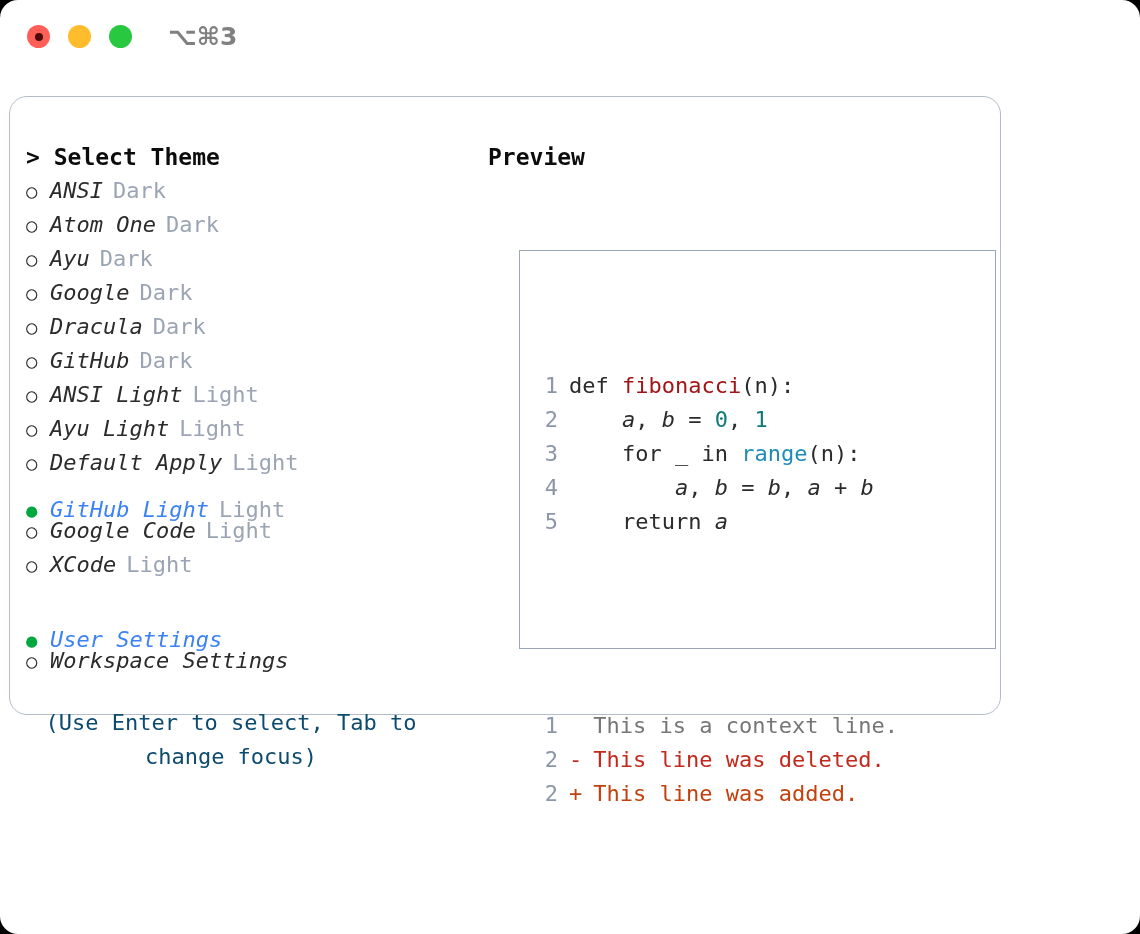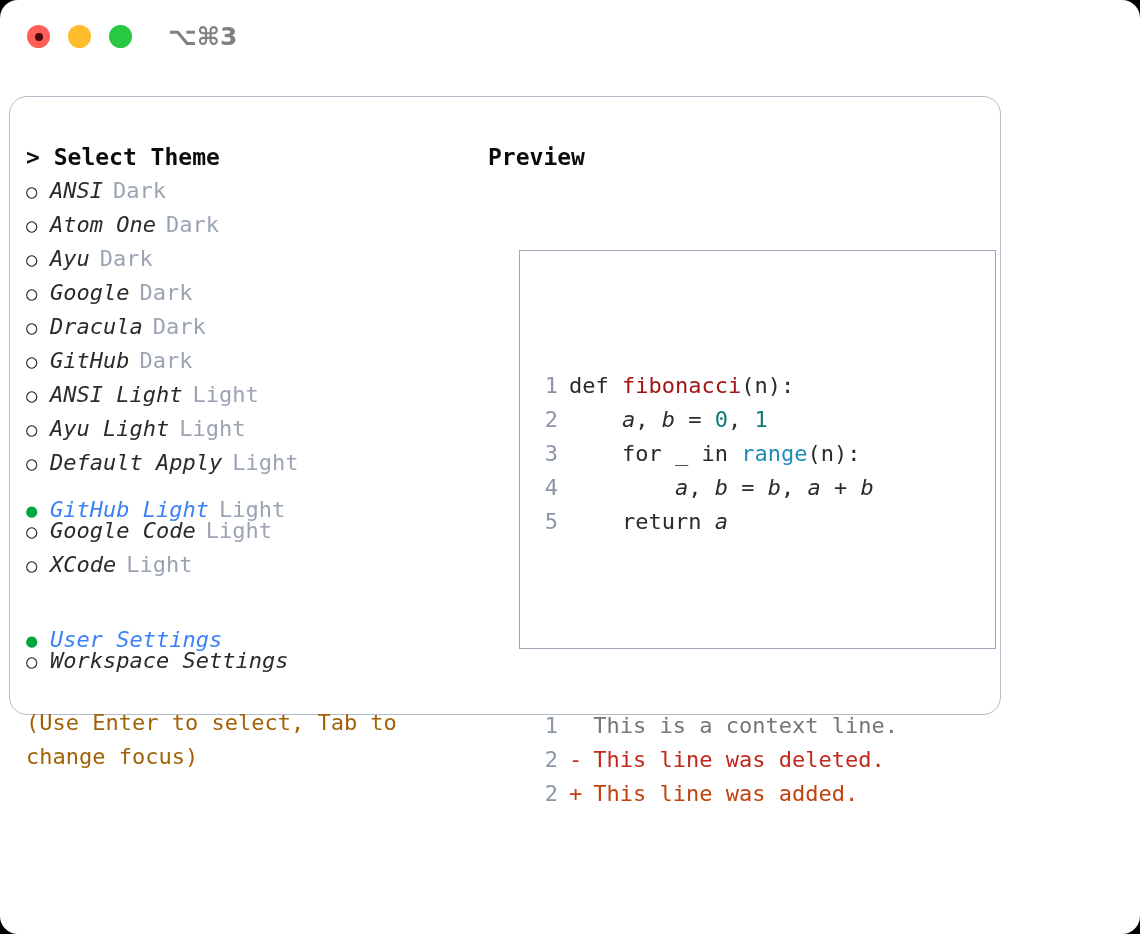--- a/index.html
+++ b/index.html
@@ -131,25 +131,26 @@
   .group-head {
     font-size: 22px;
     color: #2b2b2b;
     line-height: 34px;
     padding-left: 24px;
     white-space: pre;
   }
 
   .hint {
     font-size: 22px;
-    color: #a16207;
+    color: #0c4a6e;
     line-height: 34px;
     width: 410px;
     white-space: pre-wrap;
     word-break: break-word;
+    text-align: center;
   }
 
   
   .preview-box {
     position: absolute;
     left: 31px; top: 110px;
     width: 477px;
     height: 399px;
     border: 1.6px solid #9ba6b6;
     box-sizing: border-box;

